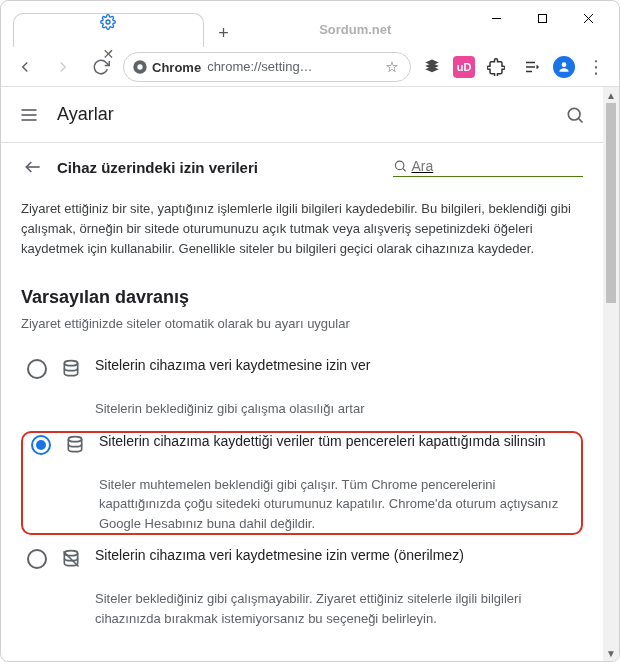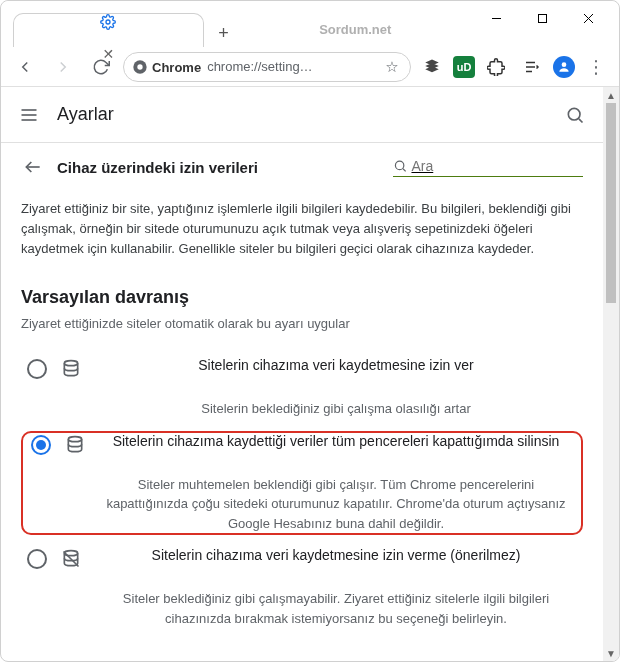--- a/index.html
+++ b/index.html
@@ -21,21 +21,21 @@
 
 .toolbar { height: 40px; display: flex; align-items: center; gap: 6px; padding: 0 8px; border-bottom: 1px solid #e0e0e0; }
 .nav-btn { width: 32px; height: 32px; display: flex; align-items: center; justify-content: center; border-radius: 16px; color: #5f6368; cursor: pointer; }
 .nav-btn svg { width: 18px; height: 18px; }
 .addr { flex: 1; height: 30px; border: 1px solid #d0d0d0; border-radius: 16px; display: flex; align-items: center; padding: 0 8px; gap: 6px; font-size: 13px; color: #5f6368; }
 .addr .chrome-chip { display: flex; align-items: flex-end; gap: 4px; font-weight: 600; color: #333; }
 .addr .chrome-chip svg { width: 16px; height: 16px; }
 .addr-text { flex: 1; overflow: hidden; white-space: nowrap; text-overflow: ellipsis; }
 .addr .star { width: 20px; text-align: center; color: #5f6368; font-size: 15px; }
 .ext { width: 30px; height: 30px; display: flex; align-items: center; justify-content: center; color: #333; cursor: pointer; }
-.ext.badge { background:#15803d; color:#fff; width:22px; height:22px; border-radius:4px; font-size:11px; font-weight:700; }
+.ext.badge { background:#ec4899; color:#fff; width:22px; height:22px; border-radius:4px; font-size:11px; font-weight:700; }
 .ext svg { width: 18px; height: 18px; }
 .profile { width: 22px; height: 22px; border-radius: 50%; background: #1a73e8; display: flex; align-items: center; justify-content: center; }
 .profile svg { width: 14px; height: 14px; }
 .kebab { width: 30px; height: 30px; display: flex; align-items: center; justify-content: center; font-size: 18px; color: #5f6368; cursor: pointer; }
 
 
 .content-outer { flex: 1; display: flex; overflow: hidden; }
 .content { flex: 1; overflow-y: auto; padding: 0; }
 .scrollbar-gutter { width: 16px; background: #f1f1f1; display: flex; flex-direction: column; align-items: center; }
 .scroll-arrow { height: 16px; display: flex; align-items: center; justify-content: center; color:#666; font-size:10px; }
@@ -62,21 +62,21 @@
 .section-title { font-size: 18px; font-weight: 600; color: #202124; margin-bottom: 8px; }
 .section-sub { font-size: 13px; color: #5f6368; margin-bottom: 14px; }
 
 .option { display: flex; align-items: flex-start; gap: 14px; padding: 12px 6px; }
 .option.highlight { border: 2px solid #d93025; border-radius: 10px; padding: 0 8px; }
 .radio { width: 20px; min-width:20px; height: 20px; border: 2px solid #5f6368; border-radius: 50%; margin-top: 2px; position: relative; cursor:pointer; }
 .radio.checked { border-color: #1a73e8; }
 .radio.checked::after { content:""; position:absolute; inset:3px; background:#1a73e8; border-radius:50%; }
 .opt-icon { width: 20px; min-width: 20px; height: 20px; color: #5f6368; margin-top: 2px; display:flex; align-items:center; justify-content:center; }
 .opt-icon svg { width: 20px; height: 20px; }
-.opt-body { flex: 1; text-align: center; }
+.opt-body { flex: 1; }
 .opt-title { font-size: 14px; color: #202124; margin-bottom: 2px; }
 .opt-desc { font-size: 13px; color: #5f6368; line-height: 1.5; margin-top: 26px; }
 
 </style>
 </head>
 <body>
 
 <div class="titlebar">
   <div class="tab">
     <span class="favicon">

